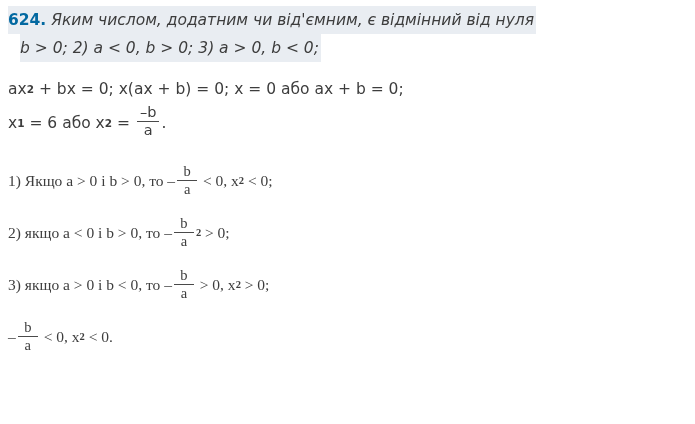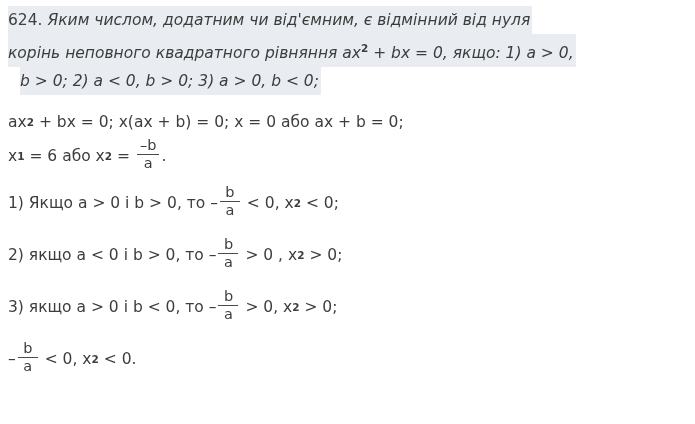--- a/index.html
+++ b/index.html
@@ -24,22 +24,22 @@
 
   
   .problem {
     font-size: 15.5px;
     line-height: 26px;
     font-style: italic;
     color: #3d3d3d;
   }
   .problem .num {
     font-style: normal;
-    font-weight: normal;
-    color: #404040;
+    font-weight: bold;
+    color: #0369a1;
   }
   .hl {
     background: #e9edf2;
   }
   .line {
     display: block;
     width: fit-content;
     padding: 1px 2px 1px 0;
   }
   .line.l1 { margin-left: 0; }
@@ -98,55 +98,55 @@
   }
   .frac .bot {
     font-size: 14.5px;
     padding: 1px 3px 0 3px;
   }
   .minus-pref {
     margin-right: 0px;
   }
 
   .answers {
-    margin-top: 4px;
+    margin-top: 16px;
+    font-family: Liberation Serif, serif;
   }
   .ans-row {
     display: flex;
     align-items: center;
     white-space: pre;
     height: 52px;
   }
 </style>
 </head>
 <body>
 
 <div class="page">
 
   <div class="problem">
 
     <span class="line l1 hl"><span class="num">624.</span> <span>Яким числом, додатним чи від'ємним, є відмінний від нуля</span></span>
 
-    <span class="line l2 hl"><span>корінь неповного квадратного рівняння ax</span><sup class="pw">2</sup><span> + bx = 0, якщо: 1) a &gt; 0,</span></span>
 
     <span class="line l3 hl">b &gt; 0; 2) a &lt; 0, b &gt; 0; 3) a &gt; 0, b &lt; 0;</span>
 
   </div>
 
   <div class="solution">
 
     <div class="sol-line"><span>ax</span><sup class="pw">2</sup><span> + bx = 0; x(ax + b) = 0; x = 0 або ax + b = 0;</span></div>
 
     <div class="sol-line"><span>x</span><sub class="sb">1</sub><span> = 6 або x</span><sub class="sb">2</sub><span> = </span><span class="frac"><span class="top">–b</span><span class="bar"></span><span class="bot">a</span></span><span>.</span></div>
 
     <div class="answers">
 
       <div class="ans-row"><span>1) Якщо a &gt; 0 і b &gt; 0, то </span><span class="minus-pref">–</span><span class="frac"><span class="top">b</span><span class="bar"></span><span class="bot">a</span></span><span> &lt; 0, x</span><sub class="sb">2</sub><span> &lt; 0;</span></div>
 
-      <div class="ans-row"><span>2) якщо a &lt; 0 і b &gt; 0, то </span><span class="minus-pref">–</span><span class="frac"><span class="top">b</span><span class="bar"></span><span class="bot">a</span></span><span> &gt; 0 , x</span><sub class="sb">2</sub><span> &gt; 0;</span></div>
+      <div class="ans-row"><span>2) якщо a &lt; 0 і b &gt; 0, то </span><span class="minus-pref">–</span><span class="frac"><span class="top">b</span><span class="bar"></span><span class="bot">a</span></span><sub class="sb">2</sub><span> &gt; 0;</span></div>
 
       <div class="ans-row"><span>3) якщо a &gt; 0 і b &lt; 0, то </span><span class="minus-pref">–</span><span class="frac"><span class="top">b</span><span class="bar"></span><span class="bot">a</span></span><span> &gt; 0, x</span><sub class="sb">2</sub><span> &gt; 0;</span></div>
 
       <div class="ans-row"><span class="minus-pref">–</span><span class="frac"><span class="top">b</span><span class="bar"></span><span class="bot">a</span></span><span> &lt; 0, x</span><sub class="sb">2</sub><span> &lt; 0.</span></div>
 
     </div>
   </div>
 </div>
 
 </body></html>

